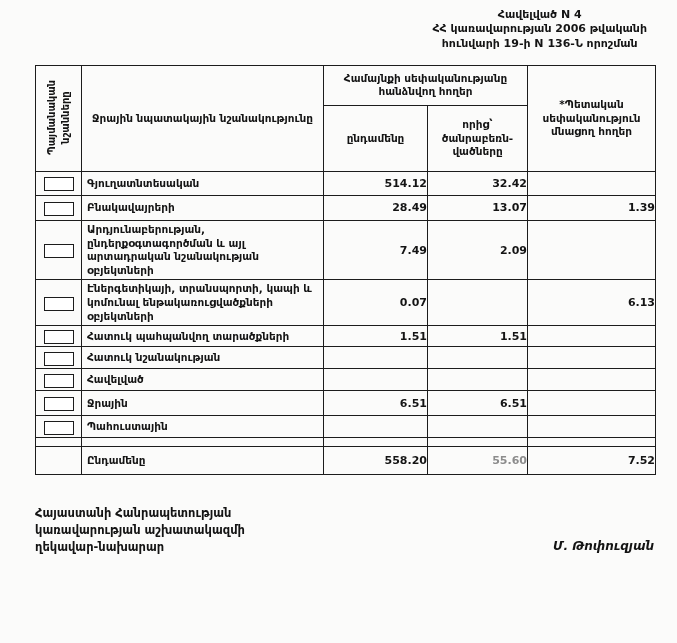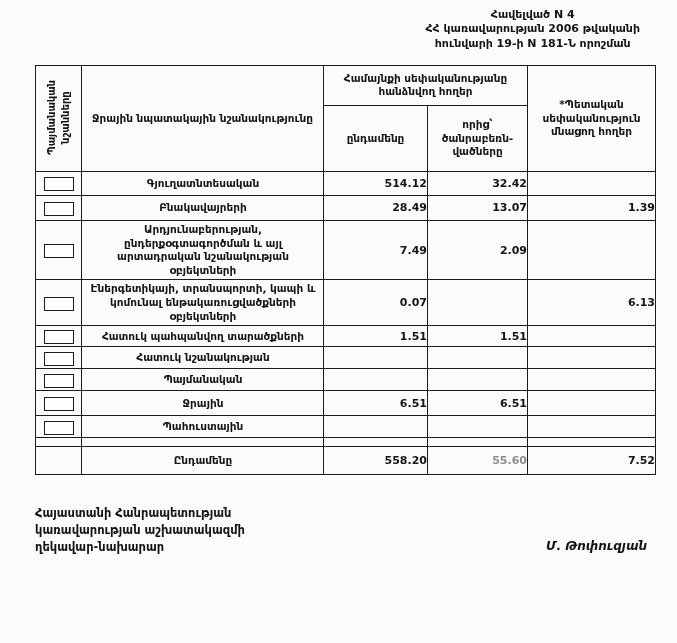--- a/index.html
+++ b/index.html
@@ -3,21 +3,21 @@
 <meta charset="utf-8">
 <style>
   * { box-sizing: border-box; margin: 0; padding: 0; }
   html, body { background: #fbfbfa; }
   body {
     width: 677px; height: 643px;
     font-family: "DejaVu Sans", "Liberation Sans", sans-serif;
     color: #141414;
     -webkit-font-smoothing: antialiased;
   }
-  .page { position: relative; width: 677px; height: 643px; padding: 8px 22px 0 35px; overflow: hidden; }
+  .page { position: relative; width: 677px; height: 643px; padding: 8px 15px 0 35px; overflow: hidden; }
 
   .appendix {
     width: fit-content;
     margin-left: auto; margin-right: 15px;
     text-align: center;
     font-size: 11px; font-weight: bold; line-height: 1.3;
   }
 
   .doc-title {
     text-align: center;
@@ -61,21 +61,21 @@
   .rot {
     writing-mode: vertical-rl;
     transform: rotate(180deg);
     font-size: 10px; font-weight: bold;
     line-height: 1.35;
     max-height: 98px;
   }
 
   .c-sym  { text-align: center; }
   .c-label {
-    text-align: center; padding: 2px 4px 2px 5px;
+    text-align: left; padding: 2px 4px 2px 5px;
     font-size: 10.5px; font-weight: bold; line-height: 1.3;
   }
   .c-num { text-align: right; font-size: 11px; font-weight: bold; }
 
   .swatch {
     display: inline-block;
     width: 30px; height: 14px;
     border: 1.5px solid #1c1c1c;
     background: #fff;
     vertical-align: middle;
@@ -92,21 +92,21 @@
   .sig-name  { font-size: 12px; font-weight: bold; font-style: italic; margin-right: 8px; padding-bottom: 2px; }
 </style>
 </head>
 <body>
 
 <div class="page">
 
   <div class="appendix">
     <div>Հավելված N 4</div>
     <div>ՀՀ կառավարության 2006 թվականի</div>
-    <div>հունվարի 19-ի N 181-Ն որոշման</div>
+    <div>հունվարի 19-ի N 136-Ն որոշման</div>
   </div>
 
 
   <div class="heading">
   </div>
 
   <table class="land-table">
     <colgroup>
       <col class="c1">
         <col class="c2">
@@ -167,21 +167,21 @@
     </tr>
     <tr style="height:22px">
       <td class="c-sym"><span class="swatch"></span></td>
       <td class="c-label">Հատուկ նշանակության</td>
       <td class="c-num"></td>
       <td class="c-num"></td>
       <td class="c-num"></td>
     </tr>
     <tr style="height:22px">
       <td class="c-sym"><span class="swatch"></span></td>
-      <td class="c-label">Պայմանական</td>
+      <td class="c-label">Հավելված</td>
       <td class="c-num"></td>
       <td class="c-num"></td>
       <td class="c-num"></td>
     </tr>
     <tr style="height:25px">
       <td class="c-sym"><span class="swatch"></span></td>
       <td class="c-label">Ջրային</td>
       <td class="c-num">6.51</td>
       <td class="c-num">6.51</td>
       <td class="c-num"></td>

